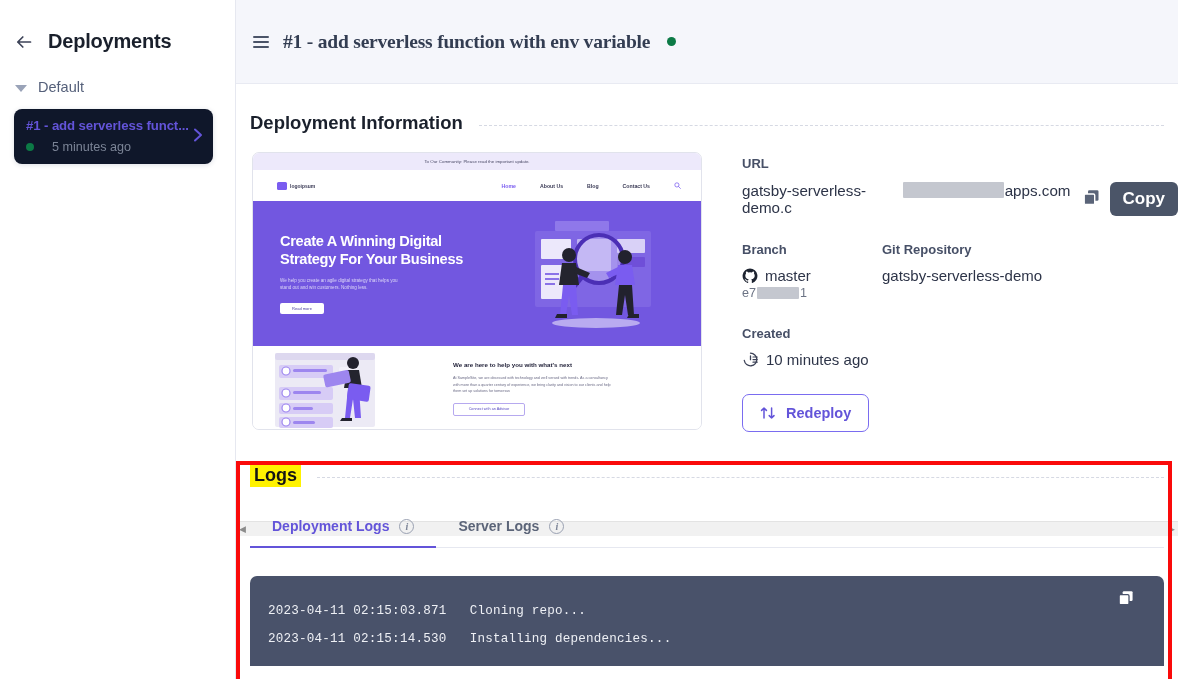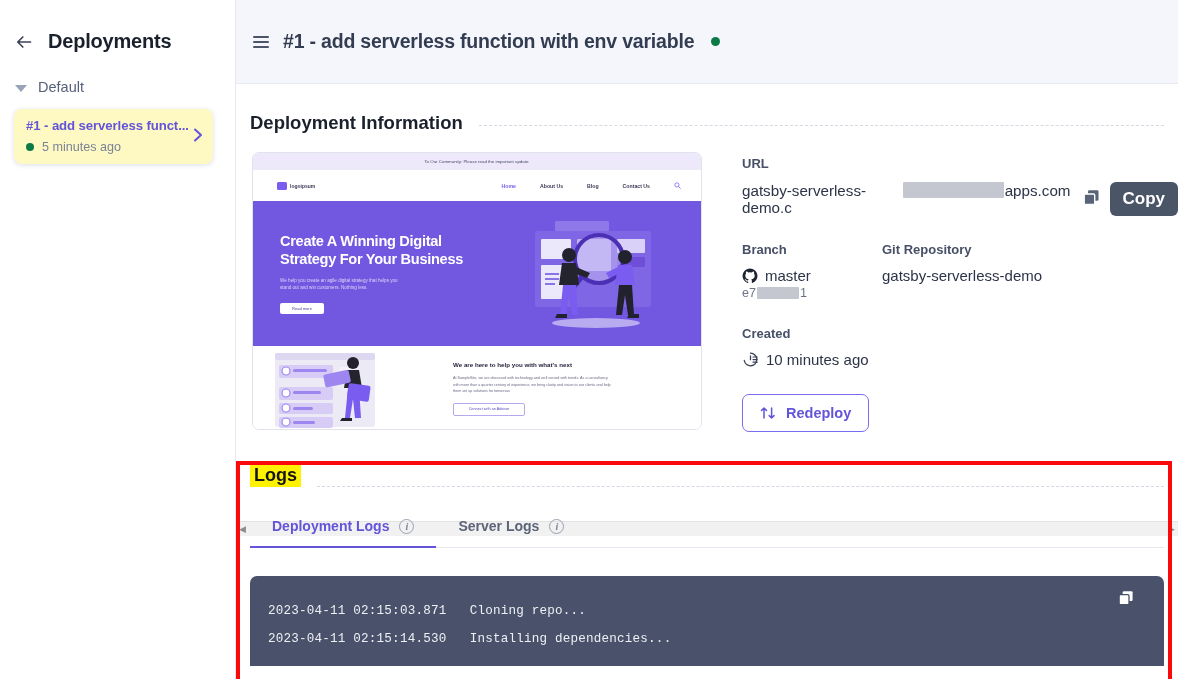--- a/index.html
+++ b/index.html
@@ -39,52 +39,52 @@
     width: 0; height: 0;
     border-left: 6px solid transparent;
     border-right: 6px solid transparent;
     border-top: 7px solid #9aa3b8;
     margin-top: 2px;
   }
   .sb-group-label { font-size: 14.5px; color: #55607a; }
   .dep-card {
     margin: 14px 0 0 14px;
     width: 199px; min-height: 53px;
-    background: #fef9c3;
+    background: #0f172a;
     border-radius: 8px;
     box-shadow: 0 1px 5px rgba(40,50,90,.16);
     padding: 9px 12px 10px 12px;
     position: relative;
     cursor: pointer;
   }
   .dep-card-title {
     font-size: 13.2px; font-weight: bold; color: #6354d9;
     white-space: nowrap; overflow: hidden; letter-spacing: -0.1px;
   }
   .dep-card-sub {
     margin-top: 7px;
-    display: flex; align-items: center; gap: 8px;
+    display: flex; align-items: center; gap: 18px;
     font-size: 12.6px; color: #7b8496;
   }
   .dot-green {
     width: 8px; height: 8px; border-radius: 50%;
     background: #0c7a46; flex: 0 0 8px;
   }
   .chev-right {
     position: absolute; right: 8px; top: 50%; transform: translateY(-50%);
     color: #6354d9;
   }
 
   
   .main { flex: 1; position: relative; height: 679px; background: #fff; }
   .topbar {
     height: 84px; background: #f5f6fb;
     border-bottom: 1px solid #e8eaf2;
     display: flex; align-items: center;
-    padding-left: 17px; gap: 14px;
+    padding-left: 17px; gap: 14px; font-family: Liberation Serif, serif;
   }
   .hamburger { display: flex; flex-direction: column; gap: 3px; width: 16px; cursor: pointer; }
   .hamburger i { display: block; height: 2px; background: #4b5468; border-radius: 1px; }
   .topbar-title {
     font-size: 19.5px; font-weight: bold; color: #333d52; letter-spacing: -0.2px;
   }
   .status-dot-hdr {
     width: 9px; height: 9px; border-radius: 50%; background: #0c7a46; margin-left: 3px;
   }
 
@@ -181,21 +181,21 @@
   .hscroll {
     position: absolute; left: 0; right: 0; top: 437px; height: 15px;
     background: #f1f1f1; border-top: 1px solid #e3e3e3;
     display: flex; align-items: center; justify-content: space-between;
     padding: 0 3px;
   }
   .hscroll .arr { font-size: 9px; color: #8b8b8b; line-height: 1; }
 
   
   .logs-wrap { padding: 0 14px; margin-top: 32px; position: relative; }
-  .logs-head { display: flex; align-items: flex-end; gap: 16px; }
+  .logs-head { display: flex; align-items: center; gap: 16px; }
   .logs-title {
     font-size: 18px; font-weight: bold; color: #141414;
     background: #fff200; padding: 1px 4px; white-space: nowrap;
   }
   .tabs { display: flex; gap: 0; margin-top: 31px; border-bottom: 1px solid #e6e8f0; }
   .tab {
     display: flex; align-items: center; gap: 10px;
     padding: 0 22px 13px 22px; cursor: pointer;
     font-size: 14px; font-weight: bold; color: #5b6478;
     position: relative;

